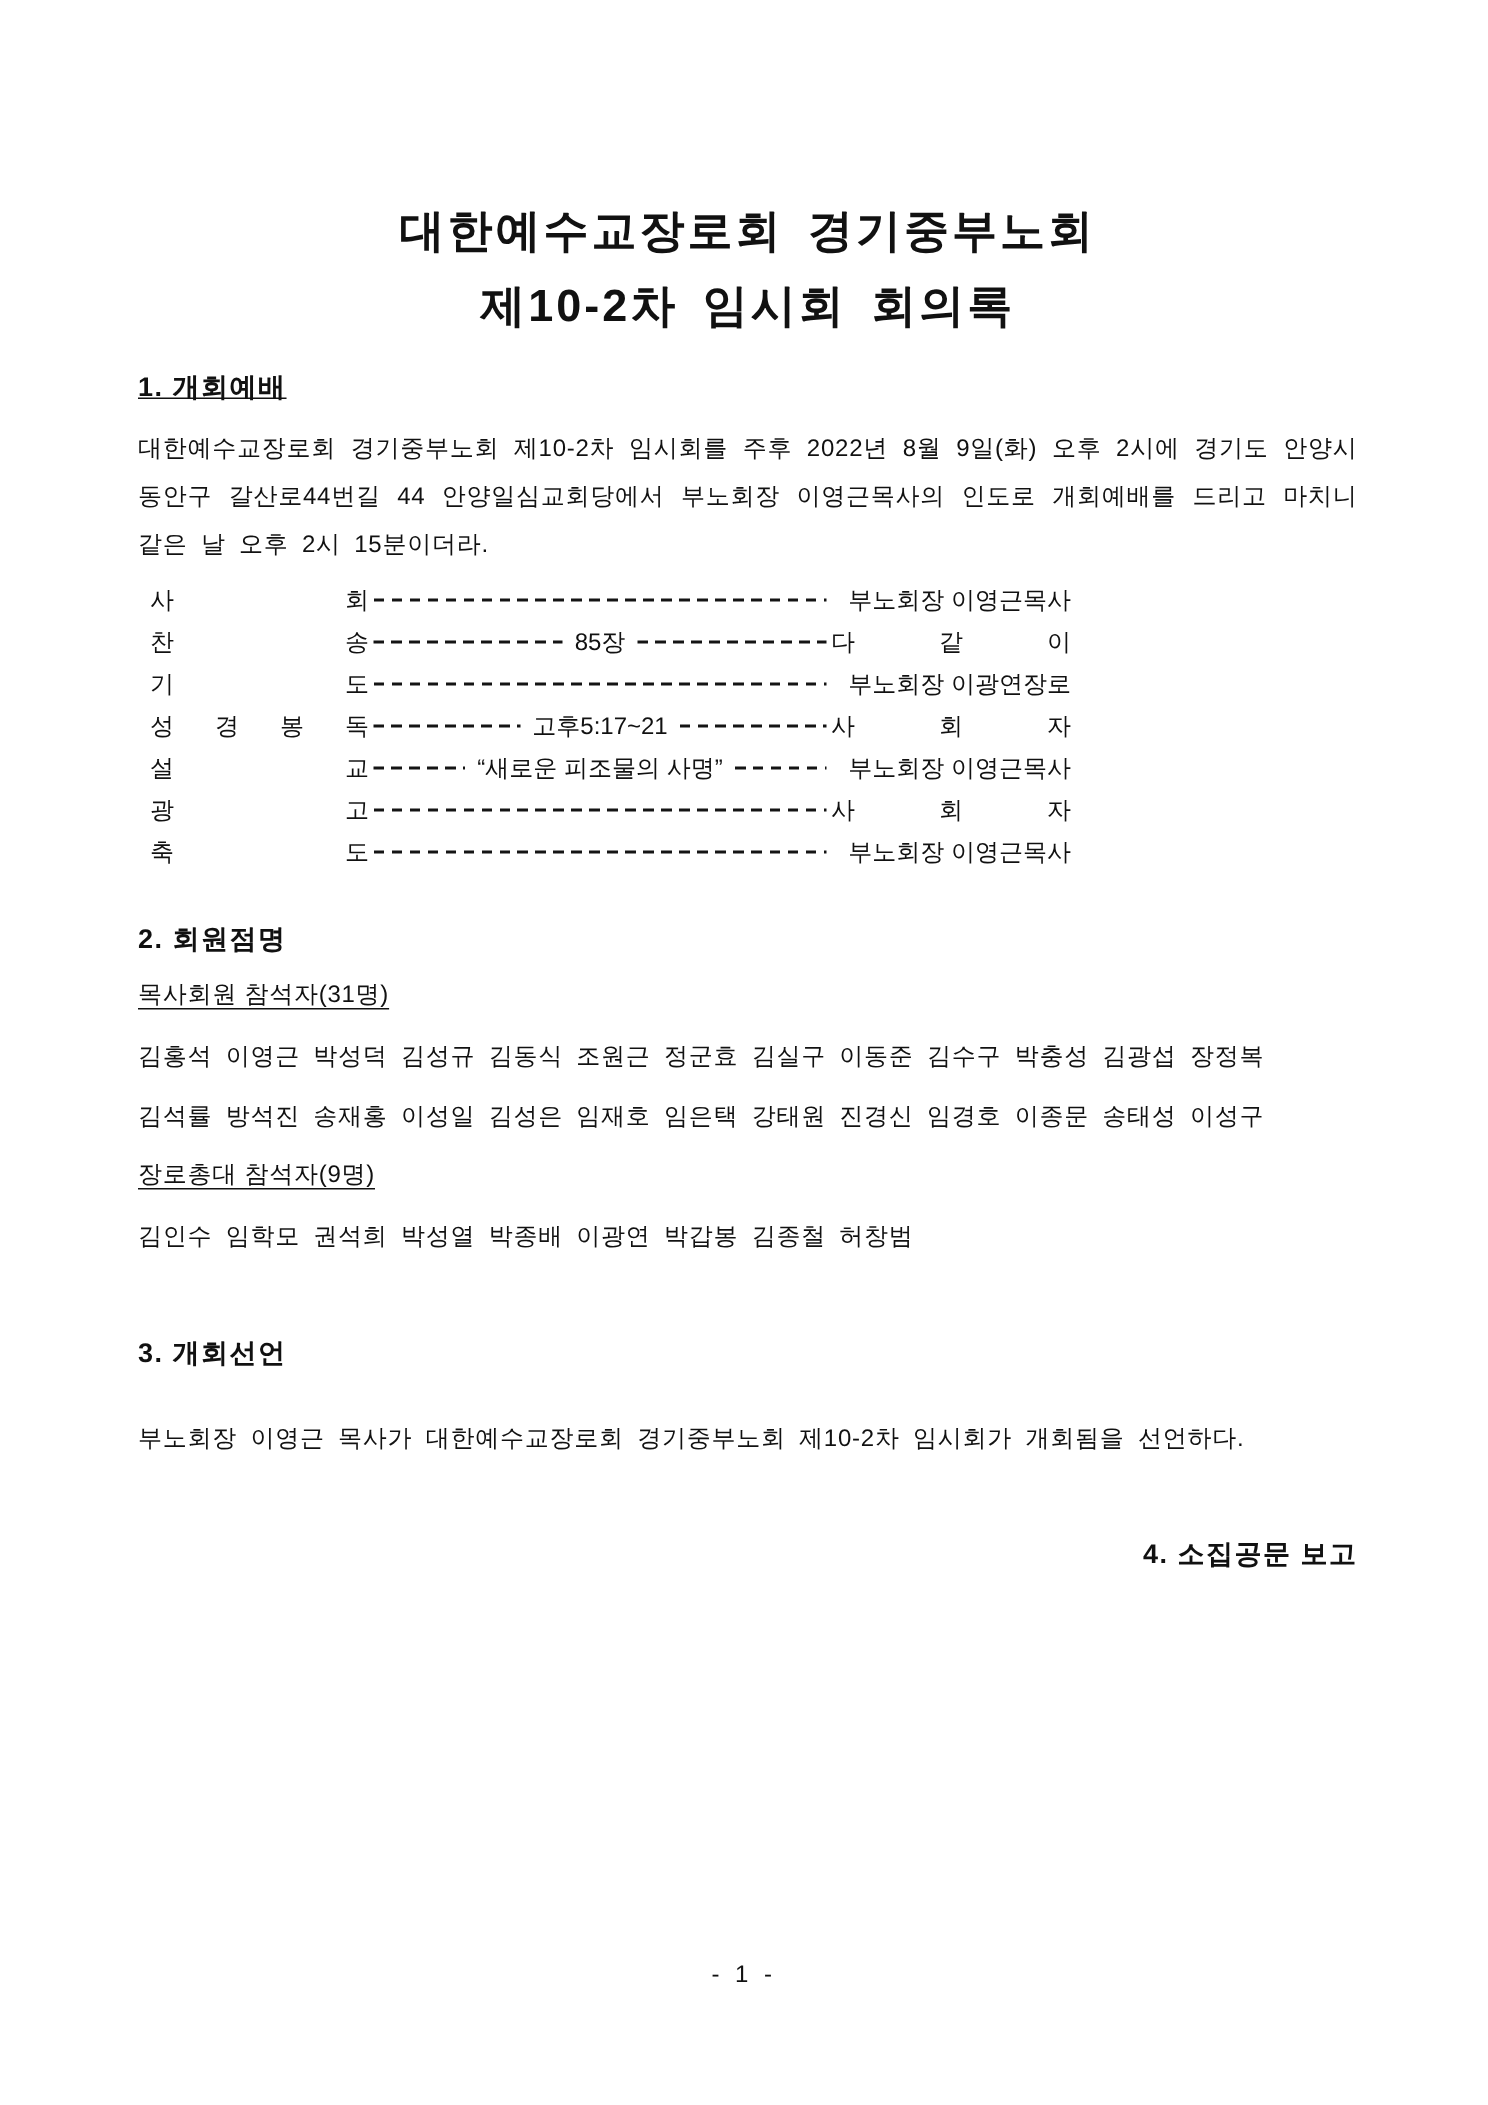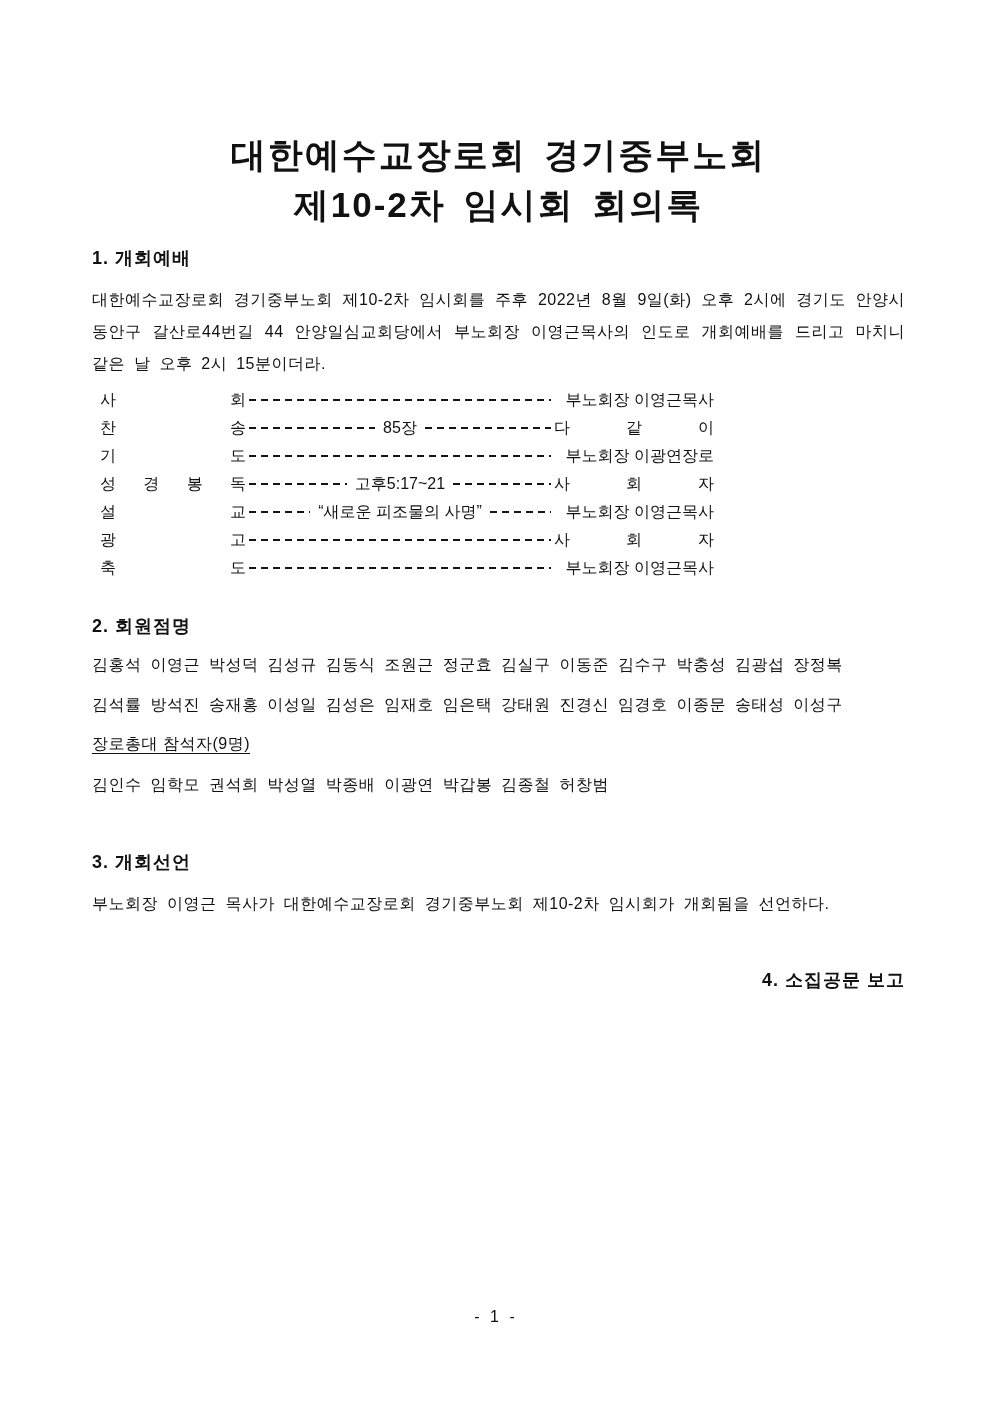--- a/index.html
+++ b/index.html
@@ -13,21 +13,21 @@
     height: 1403px;
     box-sizing: border-box;
     background: #ffffff;
     color: #111111;
     font-family: "Liberation Sans", "DejaVu Sans", sans-serif;
     padding: 130px 87px 0 92px;
     overflow: hidden;
   }
   .doc-title {
     text-align: center;
-    font-size: 35px;
+    font-size: 30px;
     font-weight: bold;
     line-height: 50px;
     letter-spacing: 2px;
     word-spacing: 6px;
     margin: 0;
   }
   .section { margin: 0; }
   .section-heading {
     font-size: 18px;
     font-weight: bold;
@@ -35,21 +35,21 @@
     margin: 0;
   }
   .body-text {
     font-size: 16px;
     line-height: 32px;
     text-align: justify;
     word-spacing: 4px;
     letter-spacing: 0.5px;
     margin: 0;
   }
-  .s1-heading { margin-top: 16px; }
+  .s1-heading { margin-top: 16px; text-decoration: underline; }
   .s1-body { margin-top: 14px; }
 
   .worship-title {
     font-size: 21px;
     font-weight: bold;
     letter-spacing: 1px;
     margin: 10px 0 0 8px;
   }
   .worship-order {
     width: 614px;
@@ -100,21 +100,21 @@
     letter-spacing: 0.5px;
   }
   .roster-line {
     font-size: 16px;
     line-height: 26px;
     margin: 14px 0 0 0;
     word-spacing: 4px;
     letter-spacing: 0.5px;
   }
   .s3-heading { margin-top: 52px; }
-  .s3-body { margin-top: 14px; }
+  .s3-body { margin-top: 30px; }
   .s4-heading { margin-top: 48px; text-align: right; }
   .s4-body { margin-top: 12px; }
 
   .page-footer {
     position: absolute;
     left: 0;
     right: 0;
     top: 1308px;
     text-align: center;
     font-size: 16px;
@@ -218,20 +218,21 @@
         <span class="dash-fill"></span>
         <span class="w-right">부노회장 이영근목사</span>
       </div>
 
     </div>
   </section>
 
   <section class="section">
     <h2 class="section-heading s2-heading">2. 회원점명</h2>
 
+    <p class="roster-subheading">목사회원 참석자(31명)</p>
     <p class="roster-line">김홍석 이영근 박성덕 김성규 김동식 조원근 정군효 김실구 이동준 김수구 박충성 김광섭 장정복</p>
     <p class="roster-line">김석률 방석진 송재홍 이성일 김성은 임재호 임은택 강태원 진경신 임경호 이종문 송태성 이성구</p>
 
     <p class="roster-subheading">장로총대 참석자(9명)</p>
     <p class="roster-line">김인수 임학모 권석희 박성열 박종배 이광연 박갑봉 김종철 허창범</p>
   </section>
 
   <section class="section">
     <h2 class="section-heading s3-heading">3. 개회선언</h2>
     <p class="body-text s3-body">부노회장 이영근 목사가 대한예수교장로회 경기중부노회 제10-2차 임시회가 개회됨을 선언하다.</p>

